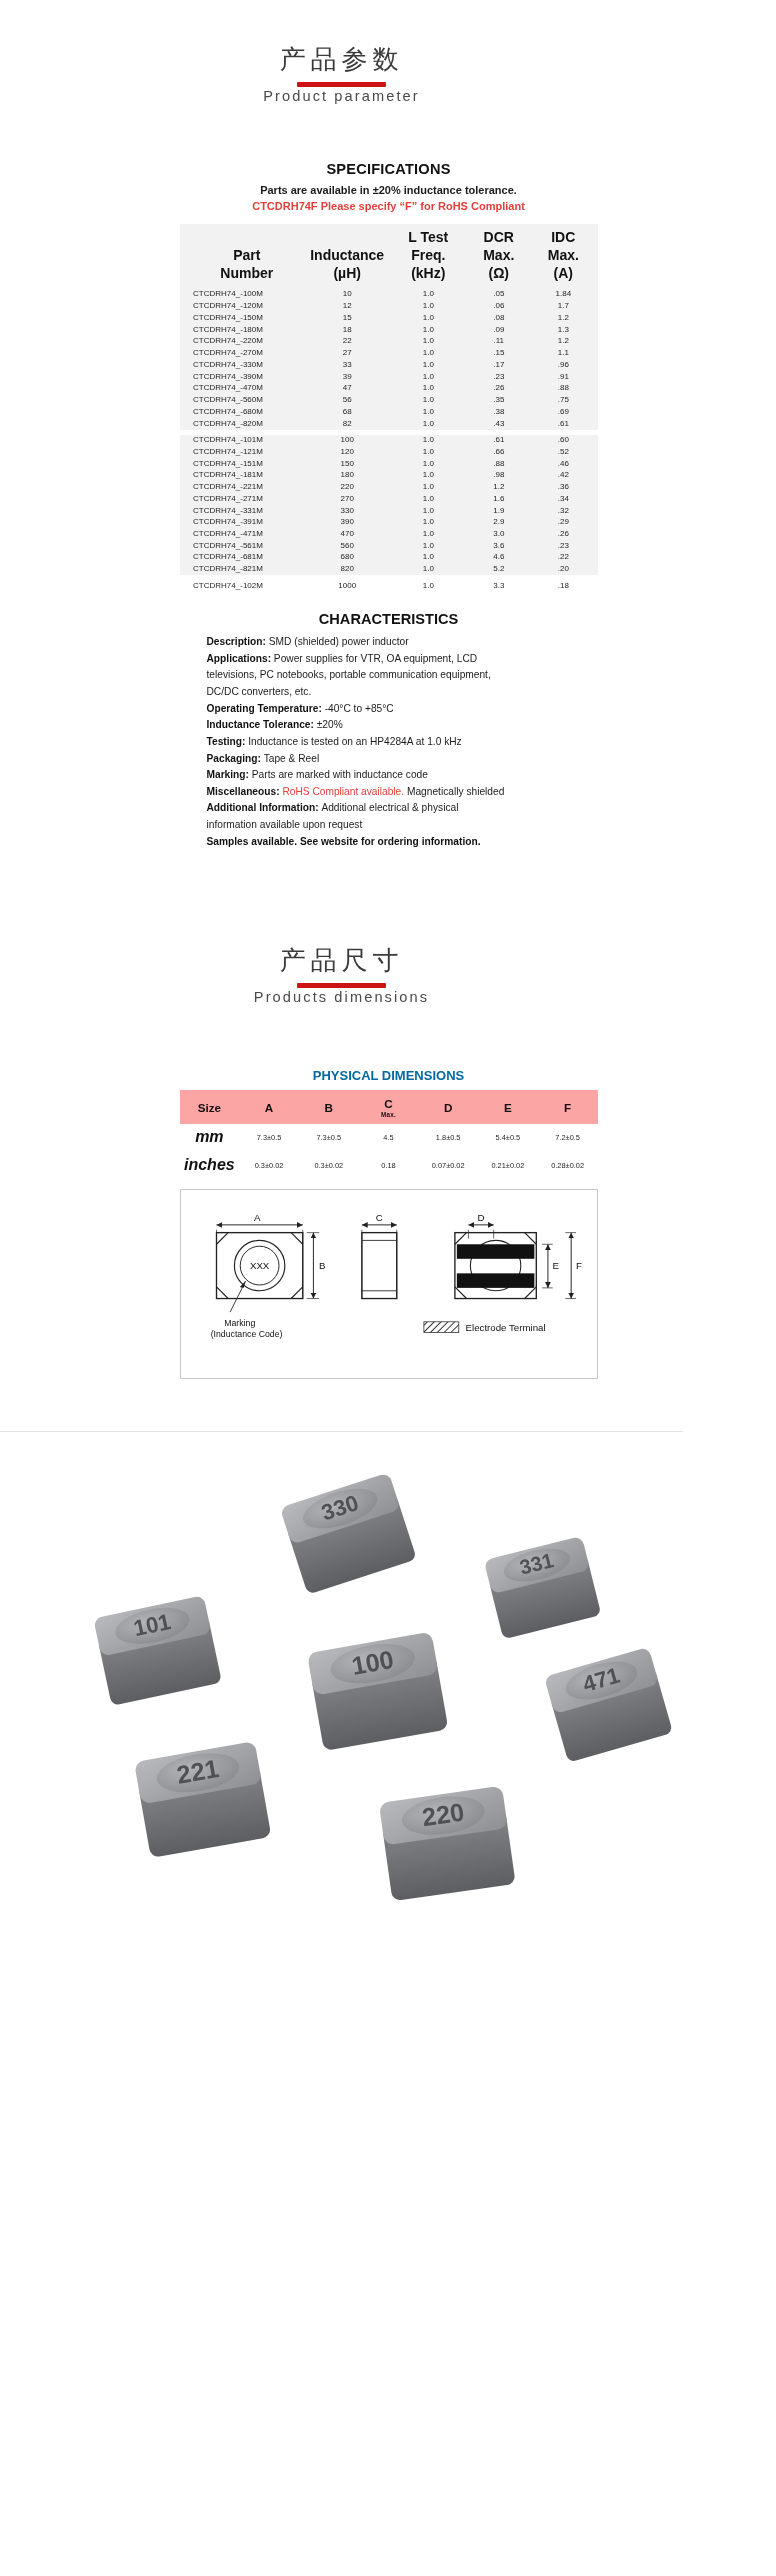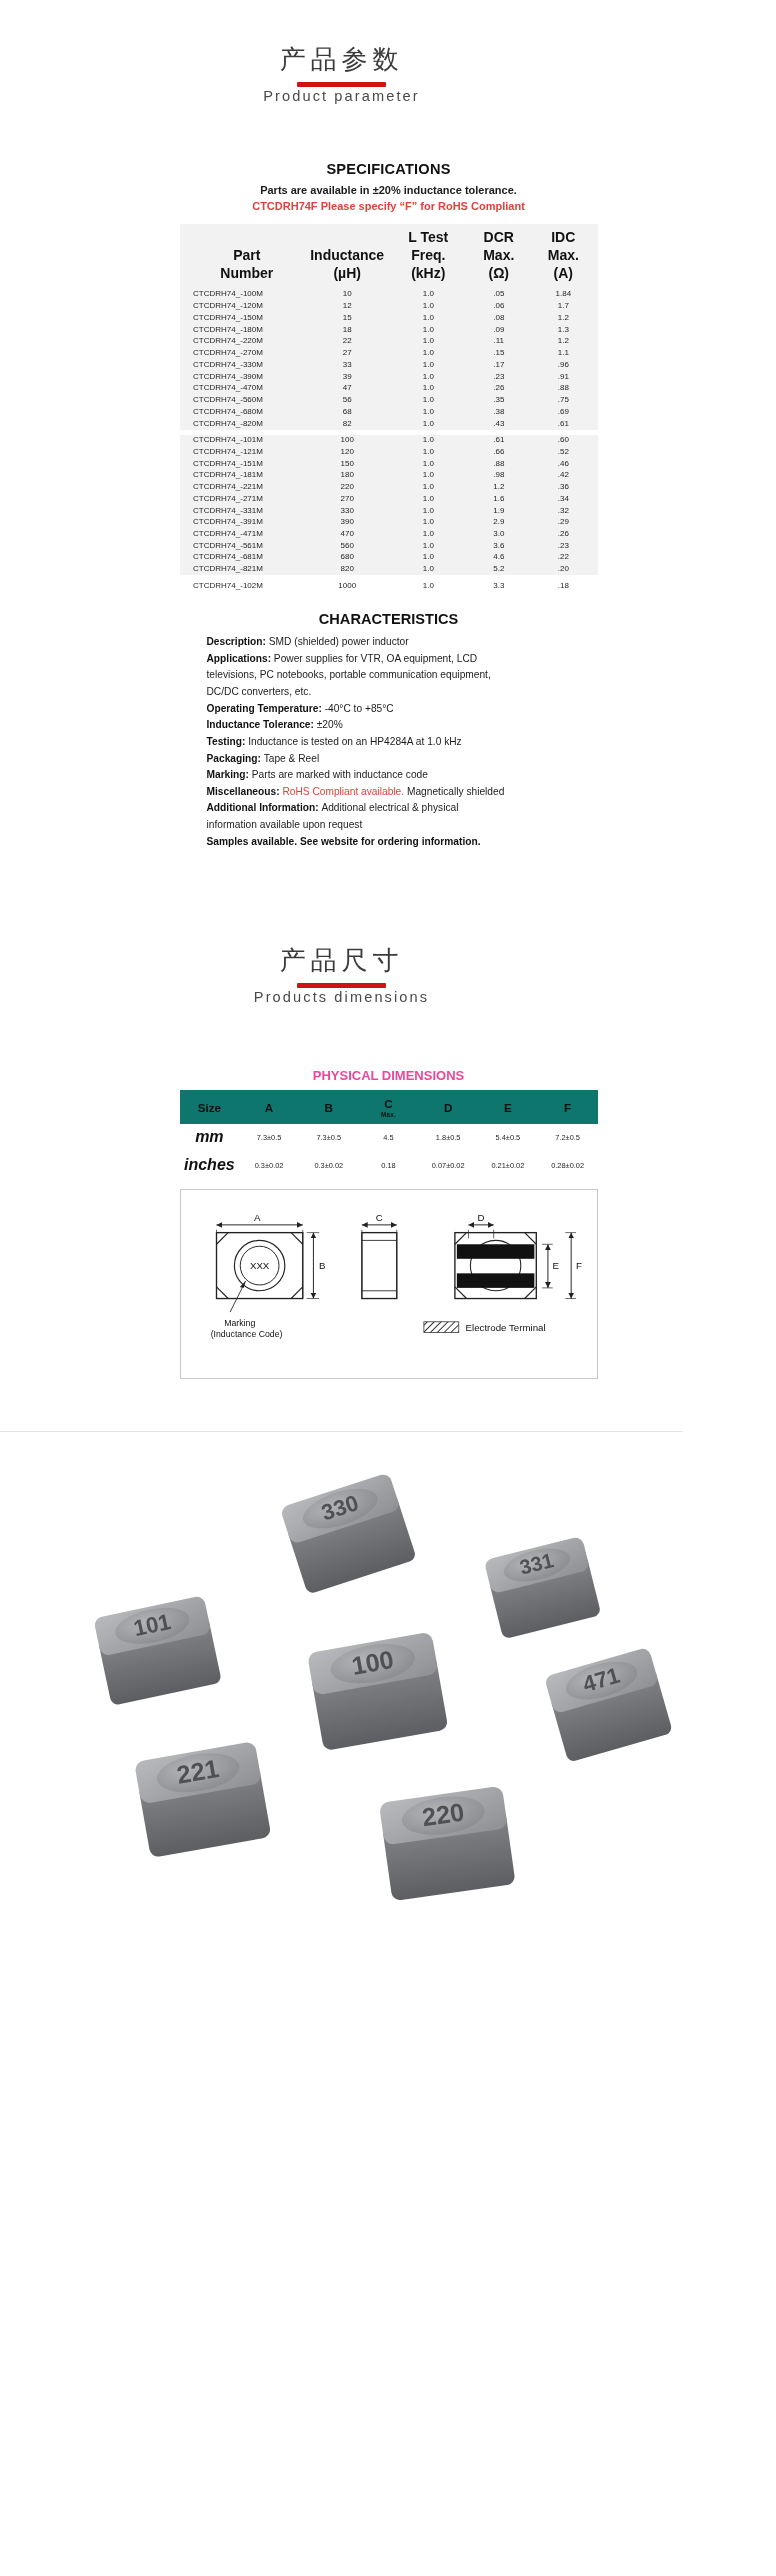--- a/index.html
+++ b/index.html
@@ -71,28 +71,28 @@
     margin: 19.4px 0 6.8px; color: #111;
   }
   .char-body { font-size: 10.2px; line-height: 1.63; color: #1c1c1c; }
   .char-body b { font-weight: bold; color: #111; }
   .char-body .red { color: #e2413c; }
   .char-line { margin: 0; padding-left: 27px; }
 
   
   .pd-title {
     text-align: center; font-size: 13px; font-weight: bold;
-    color: #ec4899; margin-bottom: 6.8px;
+    color: #0369a1; margin-bottom: 6.8px;
   }
   table.pdim {
     width: 418px; border-collapse: collapse; font-size: 8.7px;
     table-layout: fixed;
   }
   table.pdim thead td {
-    background: #0f766e; text-align: center; font-weight: bold;
+    background: #fca5a5; text-align: center; font-weight: bold;
     font-size: 11.7px; padding: 6.8px 0 5.8px; color: #111;
   }
   table.pdim thead td .max {
     display:block; font-size: 6.3px; font-weight: bold; margin-top: 1px;
     letter-spacing:0.2px;
   }
   table.pdim tbody td { text-align: center; padding: 4.9px 0; font-size: 7.4px; color:#1f1f1f; }
   table.pdim tbody td.rowlab { font-weight: bold; font-size: 16px; color:#111;font-style:italic; }
 
   .pd-figure {

